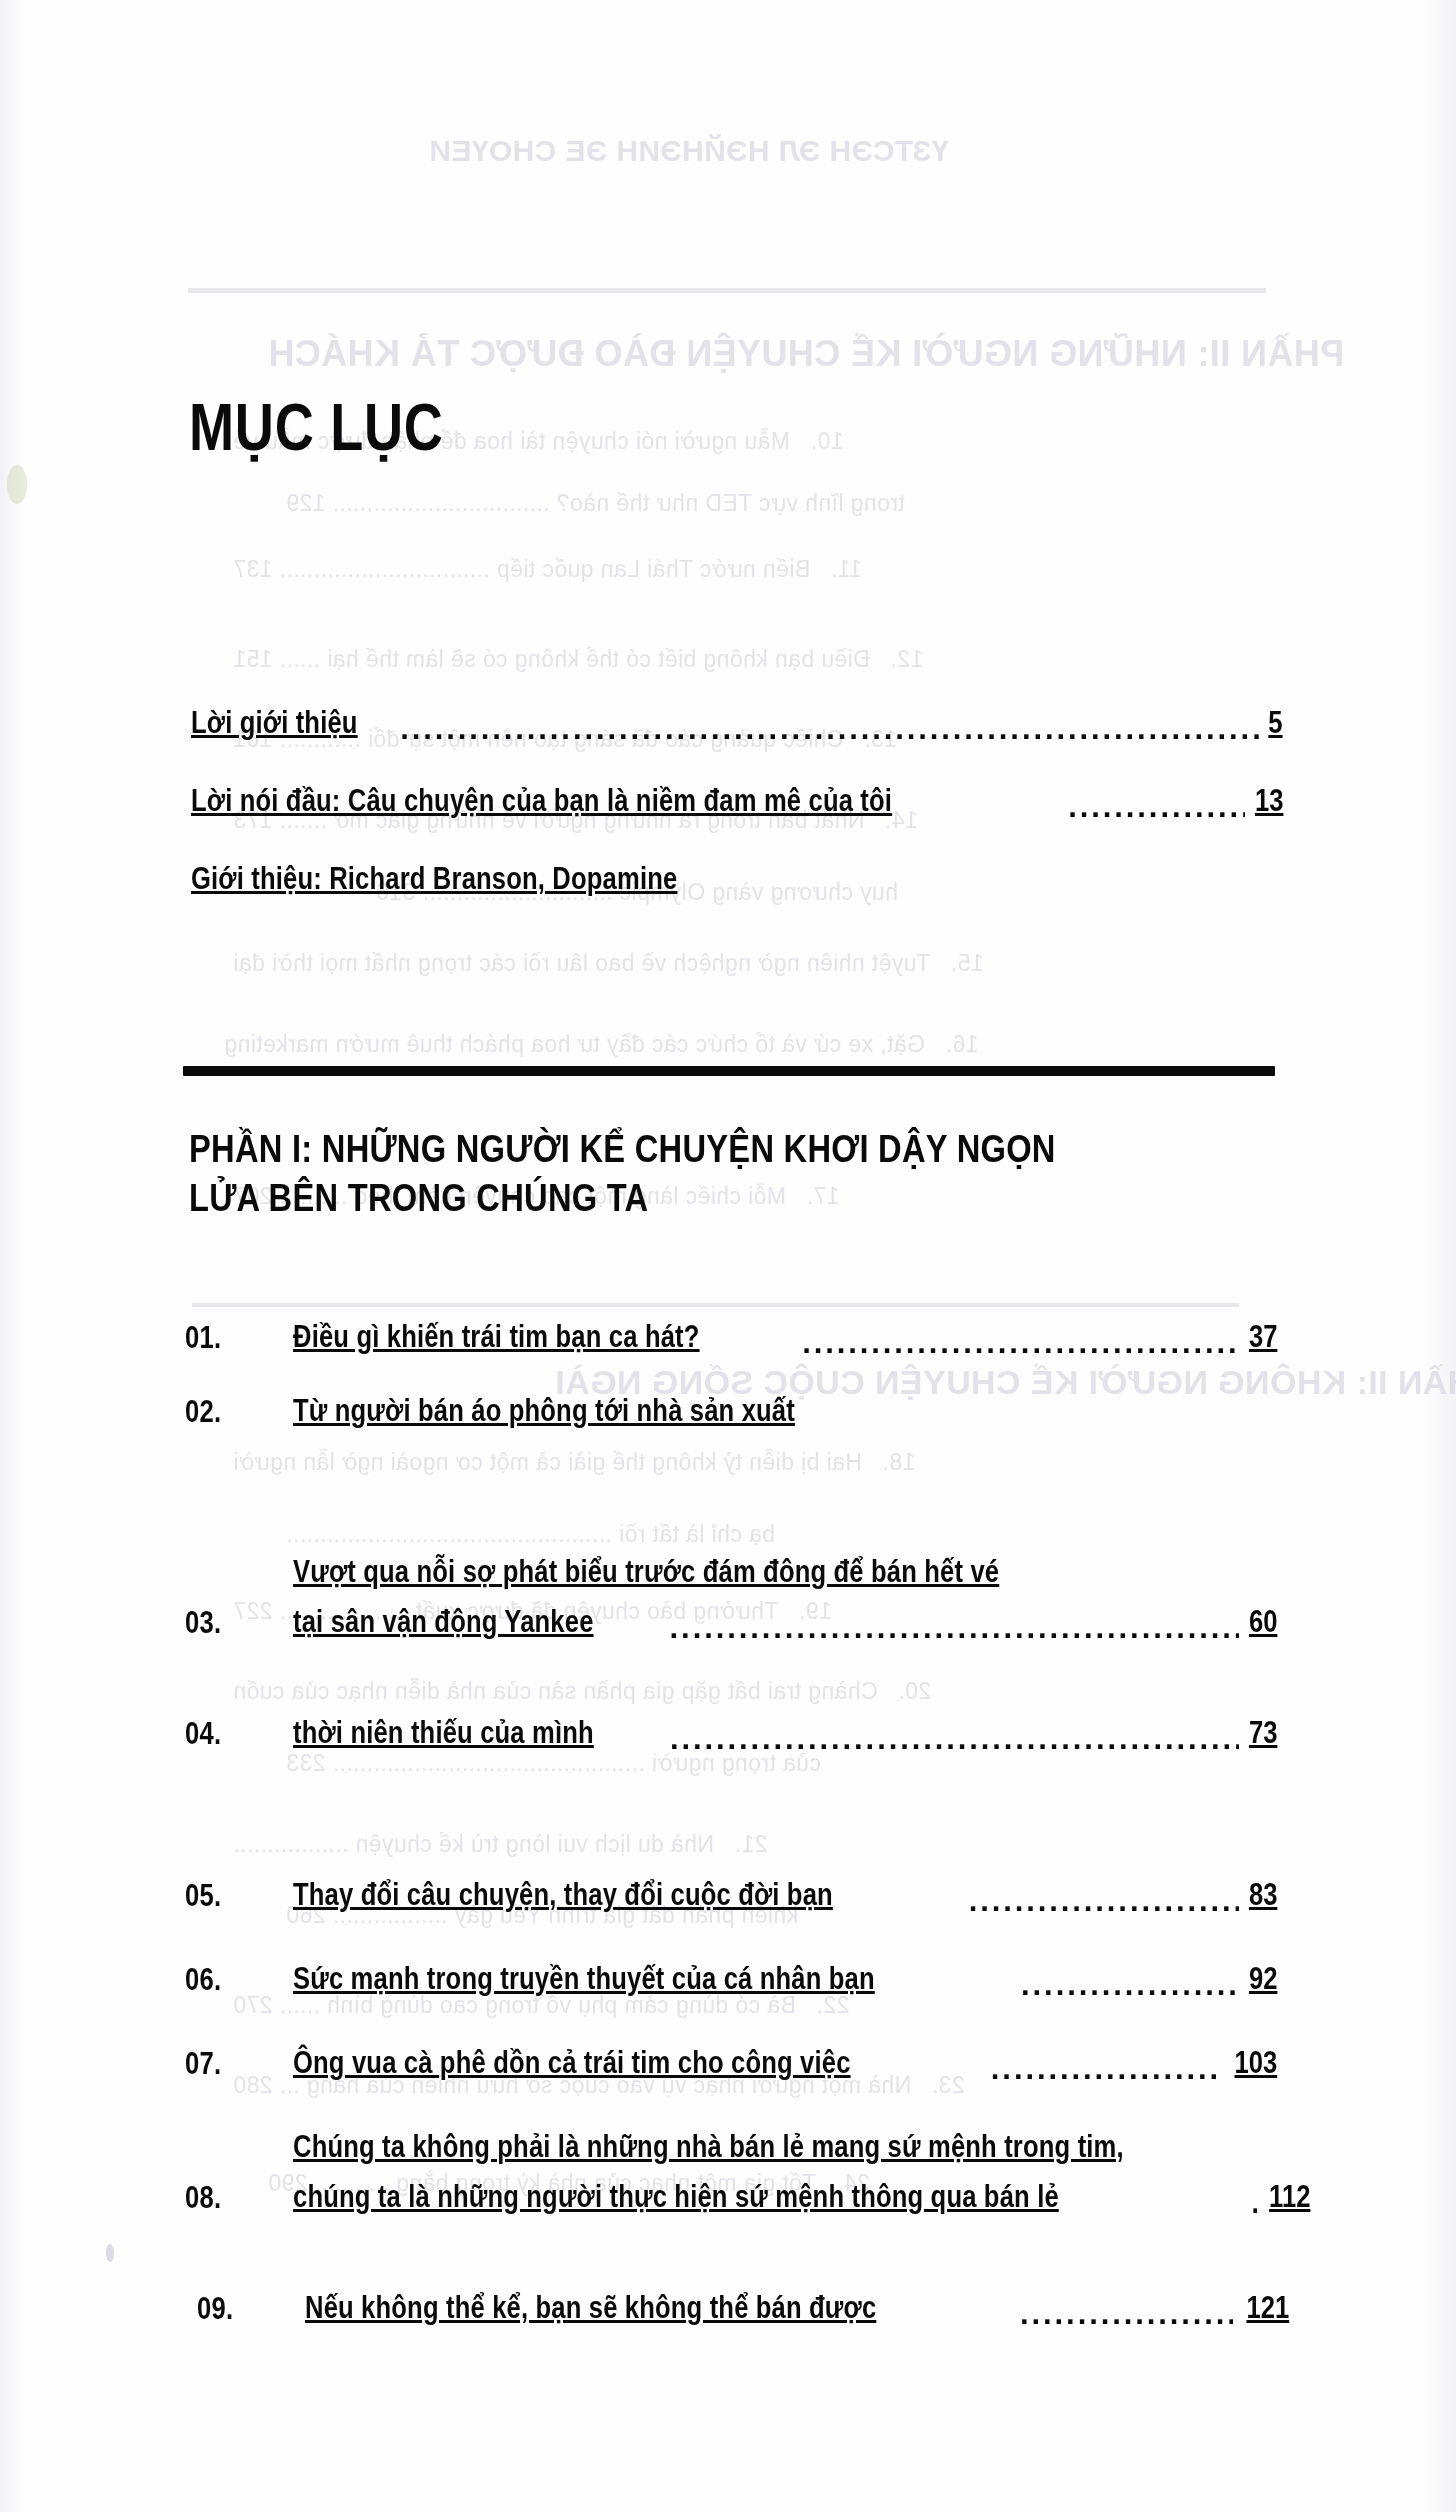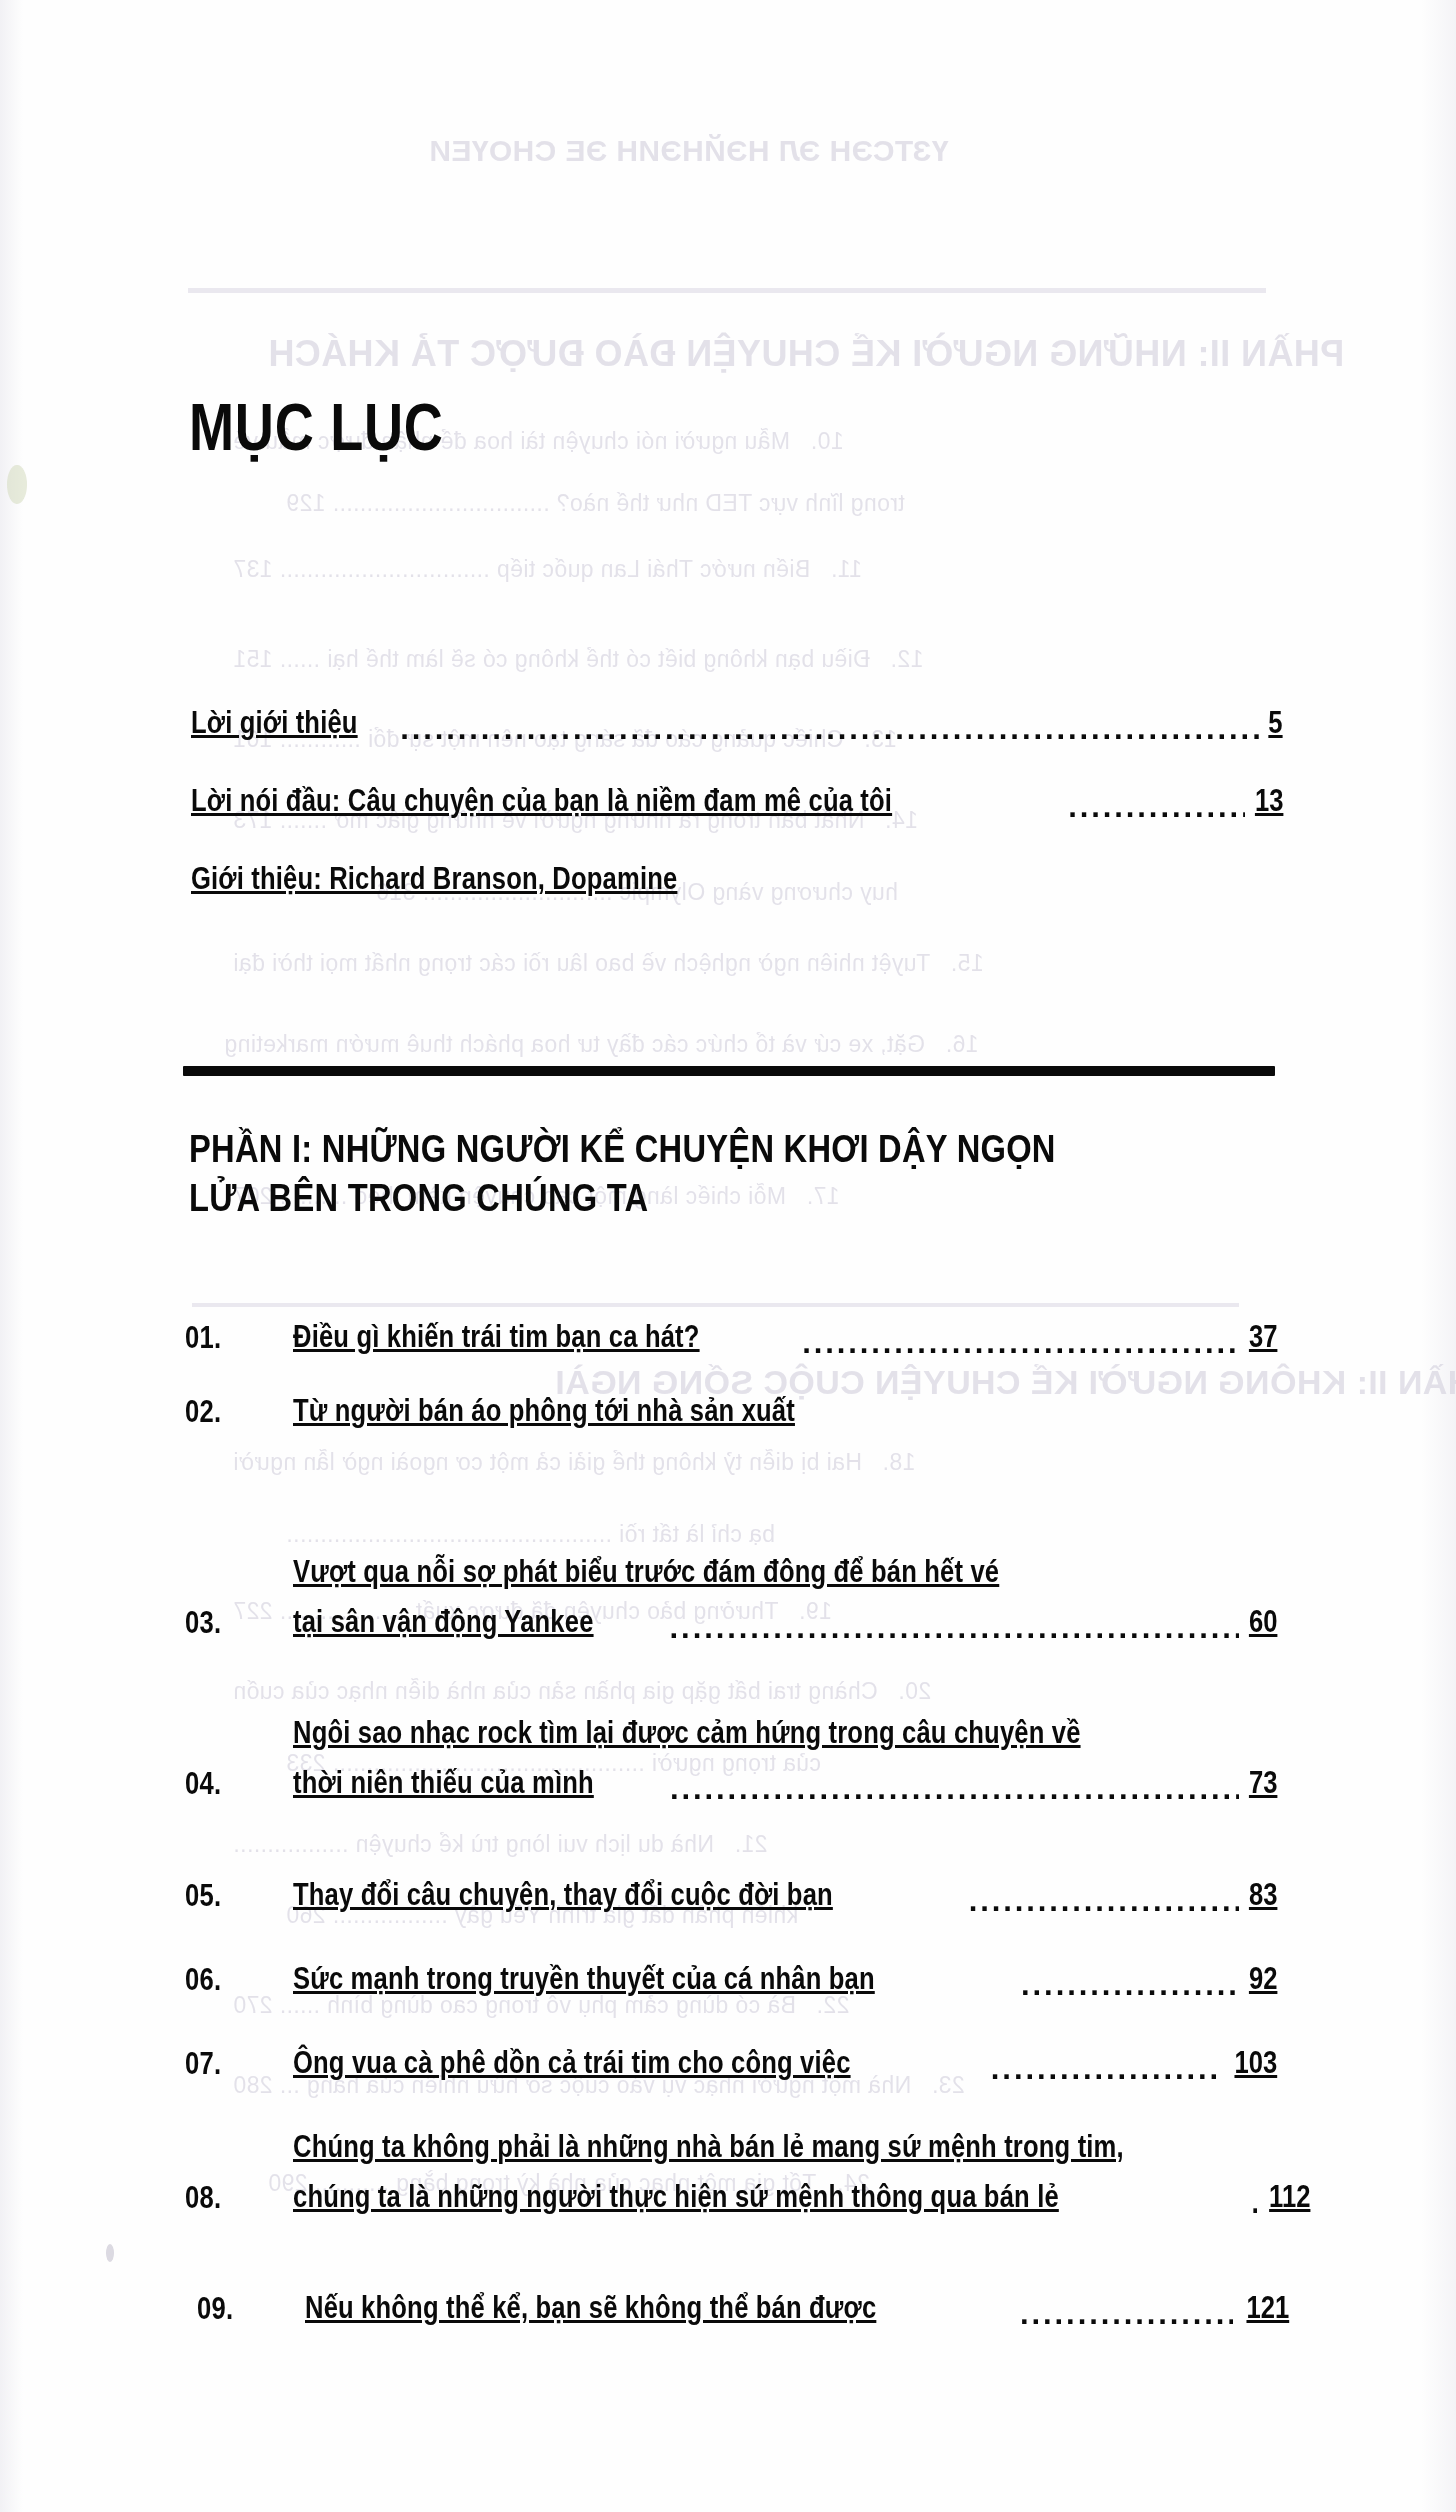--- a/index.html
+++ b/index.html
@@ -287,25 +287,20 @@
           <span class="txt">tại sân vận động Yankee</span>
           <span class="leader"></span>
           <span class="pg">60</span>
         </div>
       </div>
     </div>
 
     <div class="entry" style="left:185px; top:1715px;">
       <div class="num">04.</div>
       <div class="body">
-        <div class="line no-leader">
-          <span class="txt">Ngôi sao nhạc rock tìm lại được cảm hứng trong câu chuyện về</span>
-
-          <span class="pg"></span>
-        </div>
         <div class="line">
           <span class="txt">thời niên thiếu của mình</span>
           <span class="leader"></span>
           <span class="pg">73</span>
         </div>
       </div>
     </div>
 
     <div class="entry" style="left:185px; top:1877px;">
       <div class="num">05.</div>

